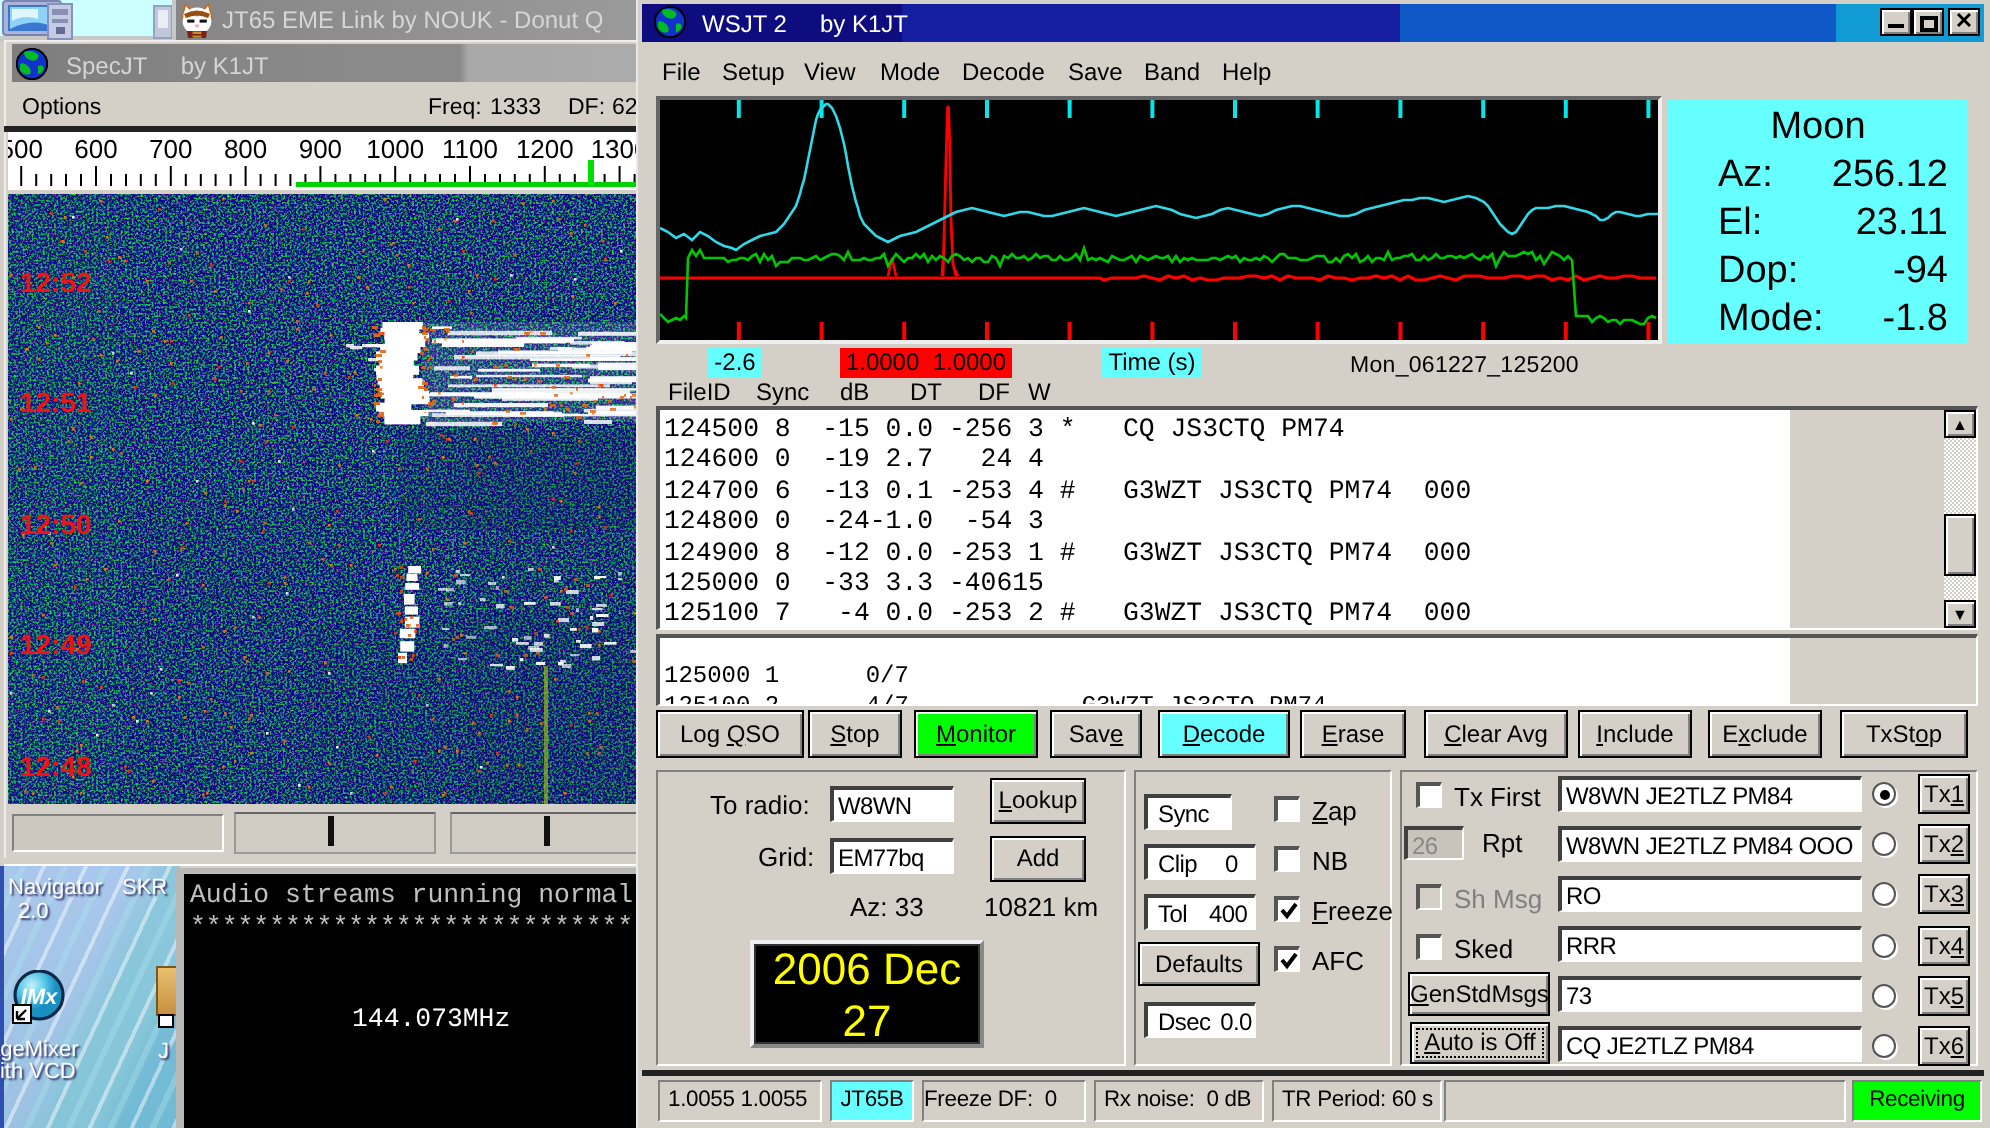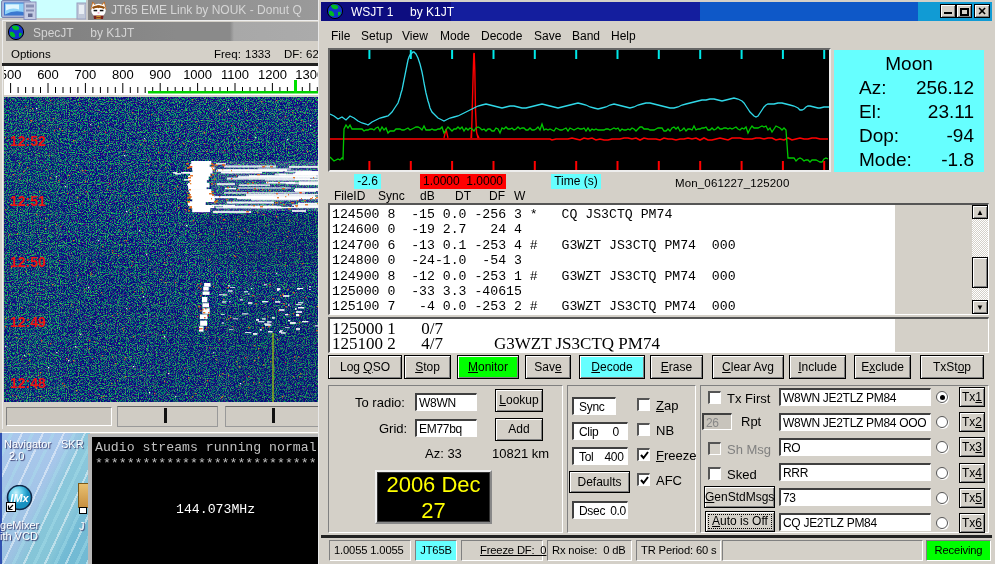--- a/index.html
+++ b/index.html
@@ -779,21 +779,21 @@
 <div class="abs" style="left:176px;top:502px;font-family:'Liberation Mono',monospace;font-size:13.2px;color:#fff">144.073MHz</div>
 
 <div class="abs" style="left:318px;top:0;width:677px;height:564px;background:#d4d0c8;border-left:1px solid #e8e8e8"></div>
 <div class="abs" style="left:321px;top:2px;width:671px;height:19px;background:linear-gradient(to right,#0d0d80 0px,#0d0d80 130px,#141e9e 130px,#141e9e 379px,#0e58c8 379px,#0e58c8 597px,#119bd4 597px,#119bd4 671px)"></div>
 <svg class="abs" style="left:327px;top:3px" width="16" height="16">
     <circle cx="8" cy="8" r="7.6" fill="#1133cc" stroke="#000"></circle>
     <path d="M4,2 q3,-1 5,0 q3,1 2,3 q-1,2 -4,1 q-3,-1 -3,-4z" fill="#00bb22"></path>
     <path d="M2,8 q2,-1 4,1 q2,2 1,4 q-3,1 -5,-2z" fill="#00bb22"></path>
     <path d="M11,9 q2,-1 3,1 q-1,3 -3,3z" fill="#00bb22"></path>
   </svg>
-<div class="abs" style="left:351px;top:5px;font-size:12px;color:#fff">WSJT 1</div>
+<div class="abs" style="left:351px;top:5px;font-size:12px;color:#fff">WSJT 2</div>
 <div class="abs" style="left:410px;top:5px;font-size:12px;color:#fff">by K1JT</div>
 
 <div class="abs btn" style="left:940px;top:4px;width:16px;height:14px">
     <div style="position:absolute;left:3px;bottom:3px;width:8px;height:2px;background:#000"></div>
   </div>
 <div class="abs btn" style="left:956px;top:4px;width:16px;height:14px">
     <div style="position:absolute;left:3px;top:3px;width:9px;height:8px;border:2px solid #000"></div>
   </div>
 <div class="abs btn" style="left:974px;top:4px;width:16px;height:14px;font-size:11px;font-weight:bold;line-height:13px">✕</div>
 
@@ -870,21 +870,21 @@
  </div>
  <div style="position:absolute;right:0;top:0;width:16px;height:100%;background:#d4d0c8">
   <div class="btn" style="left:0;top:0;width:16px;height:14px;font-size:8px;line-height:13px">▲</div>
   <div style="position:absolute;top:14px;bottom:14px;width:16px;background:repeating-conic-gradient(#fff 0% 25%,#d4d0c8 0% 50%) 0 0/2px 2px"></div>
   <div class="btn" style="left:0;top:52px;width:16px;height:31px"></div>
   <div class="btn" style="left:0;bottom:0;width:16px;height:14px;font-size:8px;line-height:13px">▼</div>
  </div>
 </div>
 <div class="abs sunken2" style="left:328px;top:317px;width:661px;height:36px;background:#d4d0c8">
  <div style="position:absolute;left:0;top:0;width:565px;height:100%;background:#fff;overflow:hidden">
-  <div style="font-family:Liberation Serif, serif;font-size:17px;line-height:15.4px;padding:2px 0 0 2px;white-space:pre"><div>125000 1      0/7</div><div>125100 2      4/7            G3WZT JS3CTQ PM74</div></div>
+  <div style="font-family:Liberation Mono, monospace;font-size:12px;line-height:15.4px;padding:12px 0 0 2px;white-space:pre"><div>125000 1      0/7</div><div>125100 2      4/7            G3WZT JS3CTQ PM74</div></div>
  </div>
 </div>
 
 <div class="btn" style="left:328px;top:355px;width:74px;height:24px;line-height:22px">Log <u>Q</u>SO</div>
 <div class="btn" style="left:404px;top:355px;width:47px;height:24px;line-height:22px"><u>S</u>top</div>
 <div class="btn" style="left:457px;top:355px;width:62px;height:24px;line-height:22px;background:#00ff00"><u>M</u>onitor</div>
 <div class="btn" style="left:525px;top:355px;width:46px;height:24px;line-height:22px">Sav<u>e</u></div>
 <div class="btn" style="left:579px;top:355px;width:66px;height:24px;line-height:22px;background:#66ffff"><u>D</u>ecode</div>
 <div class="btn" style="left:650px;top:355px;width:53px;height:24px;line-height:22px"><u>E</u>rase</div>
 <div class="btn" style="left:712px;top:355px;width:72px;height:24px;line-height:22px"><u>C</u>lear Avg</div>
@@ -955,16 +955,16 @@
 <div class="btn" style="left:959px;top:437px;width:26px;height:20px;line-height:18px">Tx<u>3</u></div>
 <div class="abs" style="left:936px;top:467px;width:12px;height:12px;border-radius:50%;background:#fff;border:1px solid #555;box-shadow:1px 1px 0 #fff"></div>
 <div class="btn" style="left:959px;top:463px;width:26px;height:20px;line-height:18px">Tx<u>4</u></div>
 <div class="abs" style="left:936px;top:492px;width:12px;height:12px;border-radius:50%;background:#fff;border:1px solid #555;box-shadow:1px 1px 0 #fff"></div>
 <div class="btn" style="left:959px;top:488px;width:26px;height:20px;line-height:18px">Tx<u>5</u></div>
 <div class="abs" style="left:936px;top:517px;width:12px;height:12px;border-radius:50%;background:#fff;border:1px solid #555;box-shadow:1px 1px 0 #fff"></div>
 <div class="btn" style="left:959px;top:513px;width:26px;height:20px;line-height:18px">Tx<u>6</u></div>
 <div class="abs" style="left:321px;top:535px;width:671px;height:3px;background:#222"></div>
 <div class="abs sunken" style="left:329px;top:540px;width:82px;height:21px;background:#d4d0c8;font-size:11.2px;letter-spacing:-0.15px;line-height:19px;text-align:left;white-space:nowrap;padding-left:4px;">1.0055 1.0055</div>
 <div class="abs sunken" style="left:415px;top:540px;width:42px;height:21px;background:#66ffff;font-size:11.2px;letter-spacing:-0.15px;line-height:19px;text-align:center;white-space:nowrap;">JT65B</div>
-<div class="abs sunken" style="left:461px;top:540px;width:82px;height:21px;background:#d4d0c8;font-size:11.2px;letter-spacing:-0.15px;line-height:19px;text-align:left;white-space:nowrap;padding-left:18px;text-decoration:underline;">Freeze DF:&nbsp; 0</div>
+<div class="abs sunken" style="left:461px;top:540px;width:82px;height:21px;background:#d4d0c8;font-size:11.2px;letter-spacing:-0.15px;line-height:19px;text-align:left;white-space:nowrap;padding-left:0;">Freeze DF:&nbsp; 0</div>
 <div class="abs sunken" style="left:547px;top:540px;width:85px;height:21px;background:#d4d0c8;font-size:11.2px;letter-spacing:-0.15px;line-height:19px;text-align:left;white-space:nowrap;padding-left:4px;">Rx noise:&nbsp; 0 dB</div>
 <div class="abs sunken" style="left:636px;top:540px;width:85px;height:21px;background:#d4d0c8;font-size:11.2px;letter-spacing:-0.15px;line-height:19px;text-align:left;white-space:nowrap;padding-left:4px;">TR Period: 60 s</div>
 <div class="abs sunken" style="left:722px;top:540px;width:201px;height:21px;background:#d4d0c8;font-size:11.2px;letter-spacing:-0.15px;line-height:19px;text-align:left;white-space:nowrap;padding-left:4px;"></div>
 <div class="abs sunken" style="left:926px;top:540px;width:65px;height:21px;background:#00ff00;font-size:11.2px;letter-spacing:-0.15px;line-height:19px;text-align:center;white-space:nowrap;">Receiving</div>
 </body></html>

